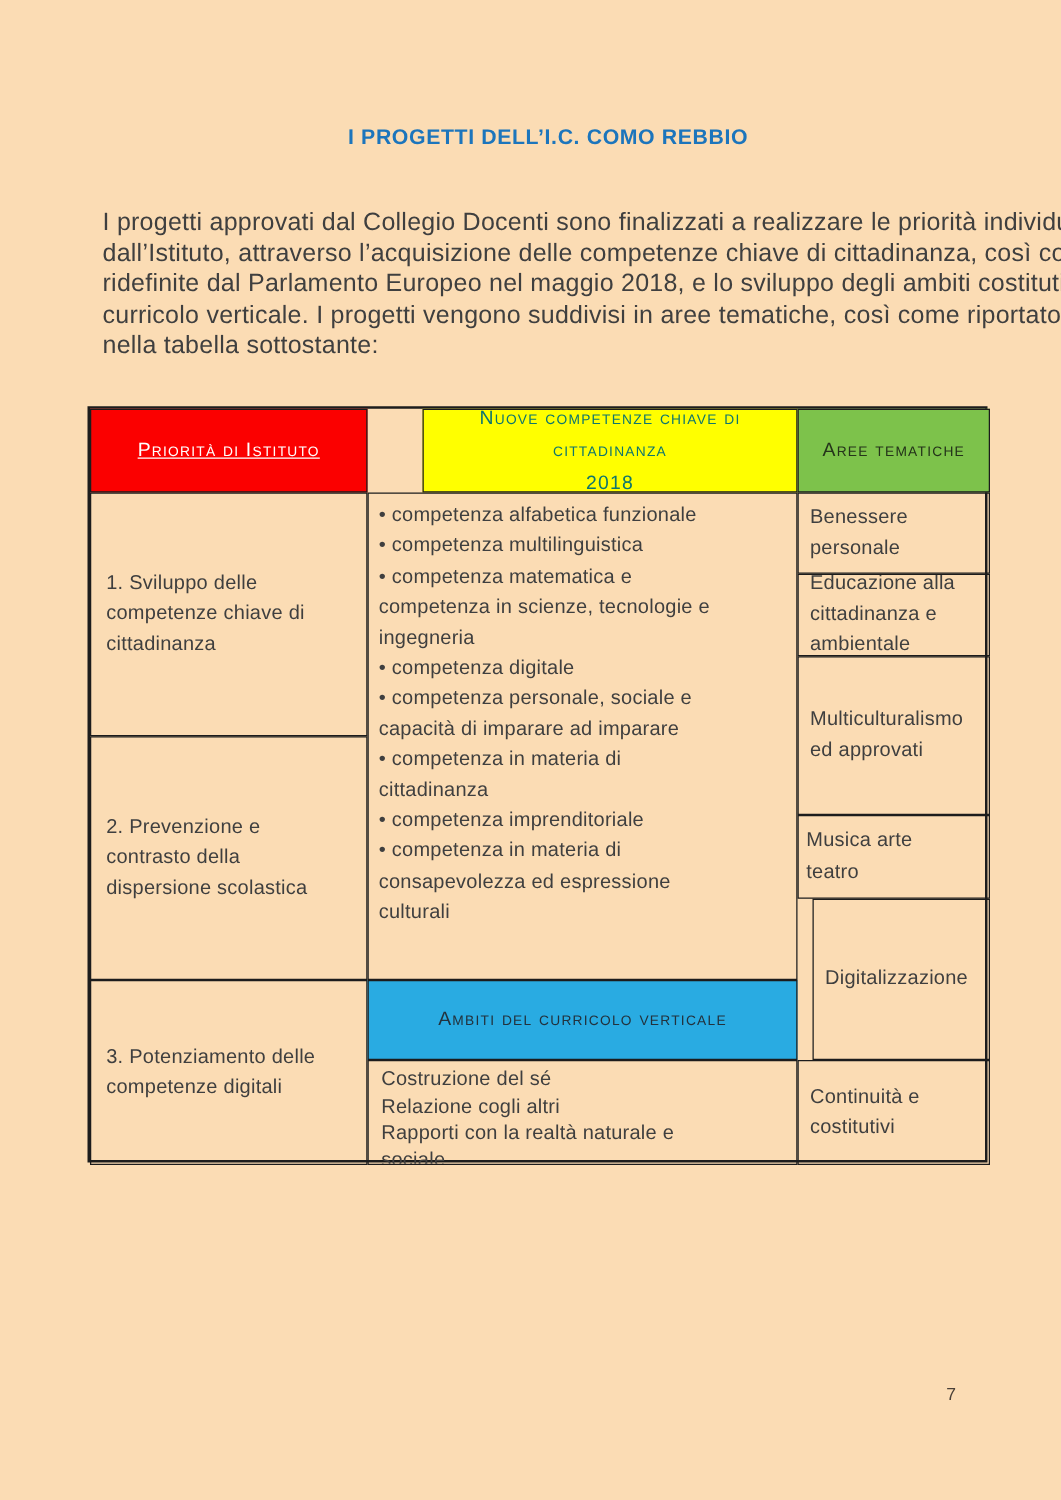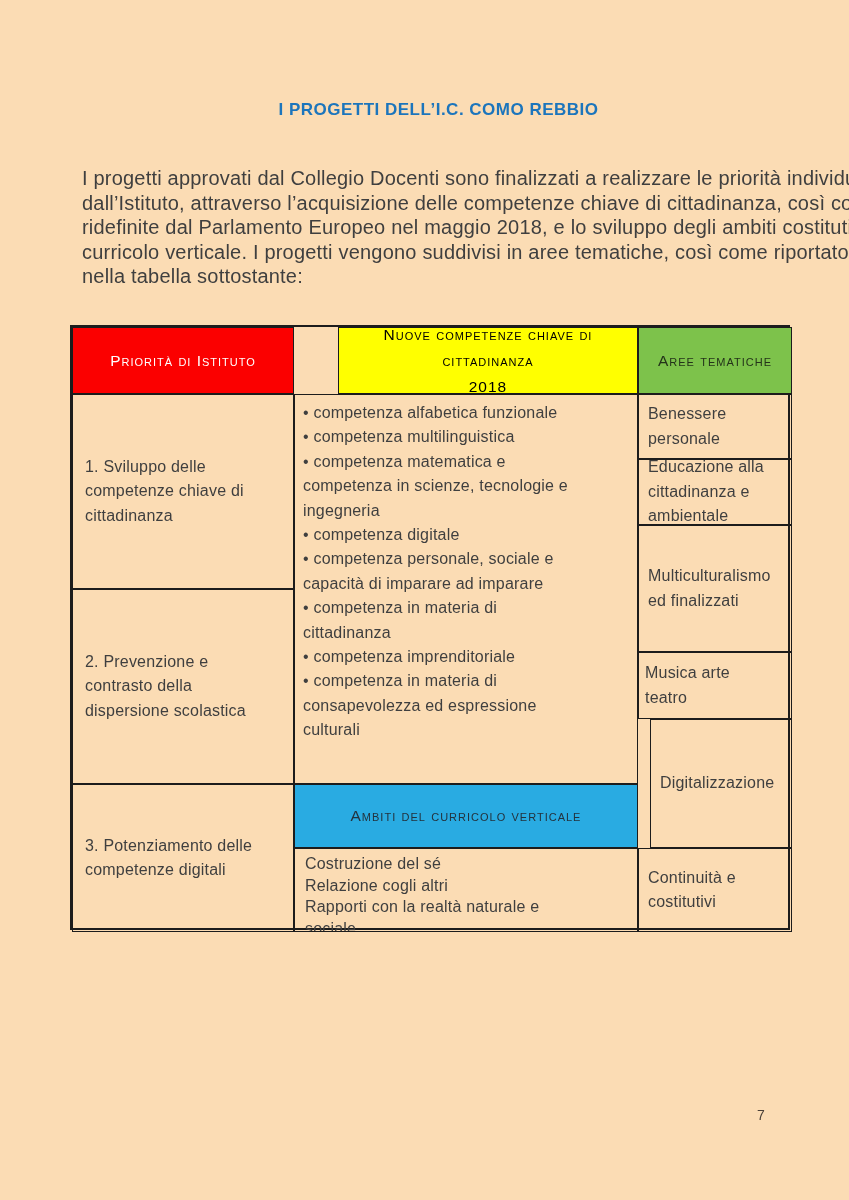--- a/index.html
+++ b/index.html
@@ -58,22 +58,22 @@
     display: flex;
     align-items: center;
     justify-content: center;
     text-align: center;
     font-variant: small-caps;
     font-size: 15.5px;
     line-height: 26px;
     letter-spacing: 1px;
     white-space: pre-line;
   }
-  .hdr-red    { background: #FB0000; color: #FFFFFF; }
-  .hdr-yellow { background: #FFFF00; color: #000000; margin-left: 44px; }
+  .hdr-red    { background: #FB0000; color: #FFFFFF; text-decoration: underline; }
+  .hdr-yellow { background: #FFFF00; color: #0f766e; margin-left: 44px; }
   .hdr-green  { background: #7DC24B; color: #24331a; }
   .hdr-blue   { background: #29ABE2; color: #23323d; grid-column: 2/3; grid-row: 8/9; }
   .h-c1 { grid-column: 1/2; grid-row: 1/2; }
   .h-c2 { grid-column: 2/3; grid-row: 1/2; }
   .h-c3 { grid-column: 3/4; grid-row: 1/2; }
   .vcenter {
     display: flex;
     align-items: center;
   }
   .c1a { grid-column: 1/2; grid-row: 2/5;  padding-left: 12px; }
@@ -151,21 +151,21 @@
 sociale</div>
 
     <div class="cell vcenter c3a">Benessere
 personale</div>
 
     <div class="cell vcenter c3b">Educazione alla
 cittadinanza e
 ambientale</div>
 
     <div class="cell vcenter c3c">Multiculturalismo
-ed finalizzati</div>
+ed approvati</div>
 
     <div class="cell vcenter c3d">Musica arte
 teatro</div>
 
     <div class="cell vcenter c3e">Digitalizzazione</div>
 
     <div class="cell vcenter c3f">Continuità e
 costitutivi</div>
 
   </div>

